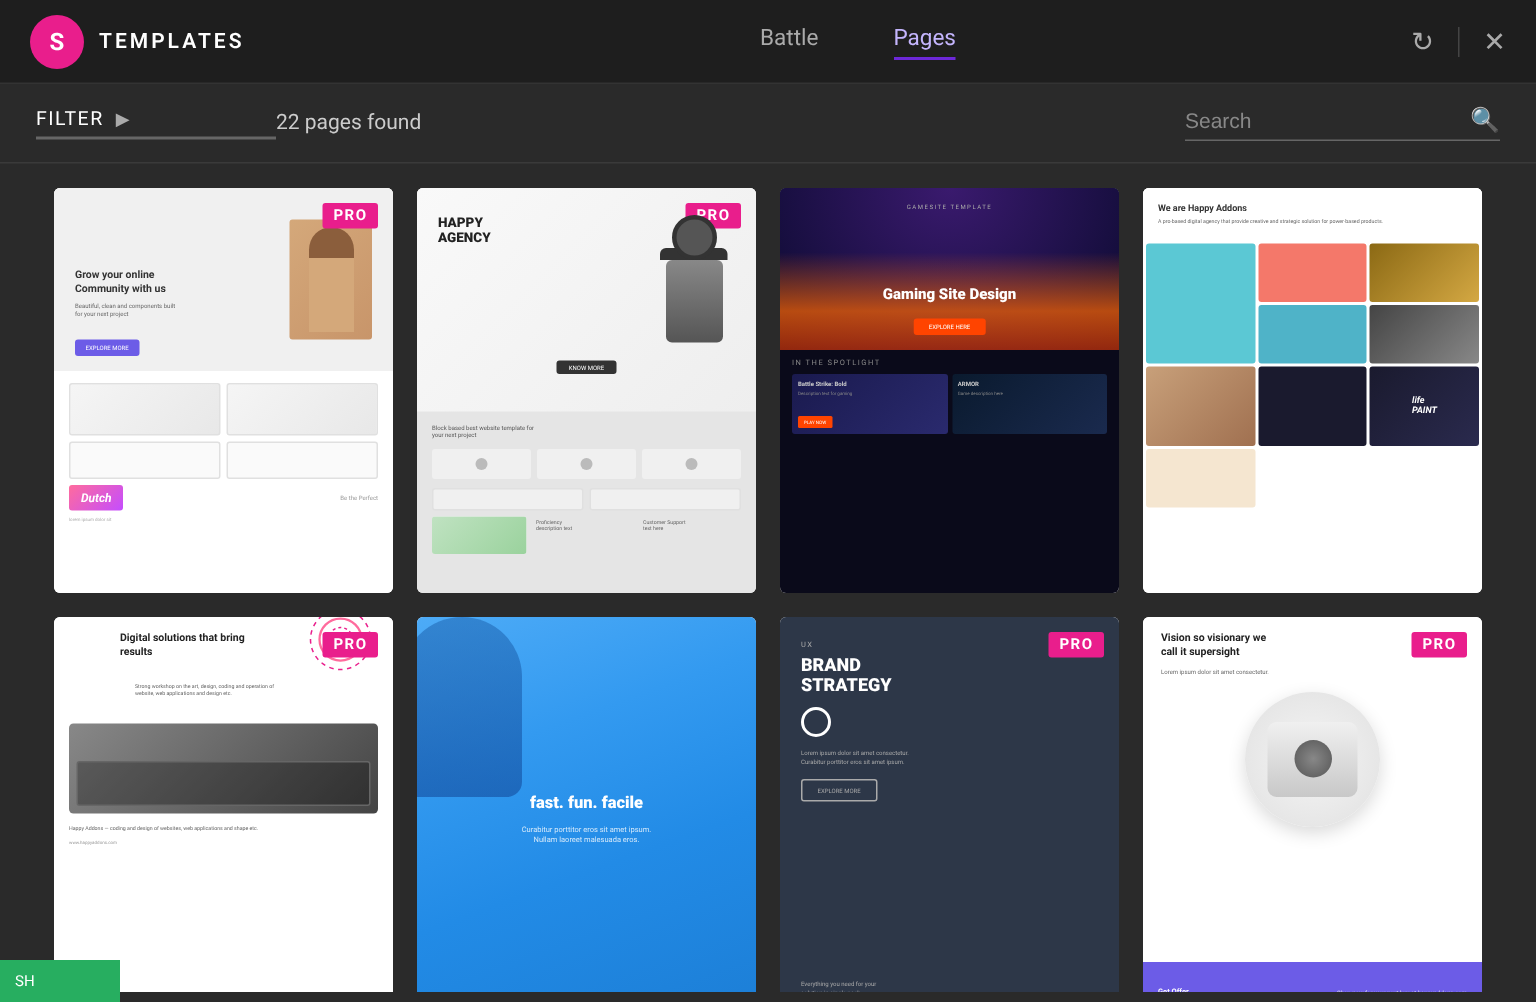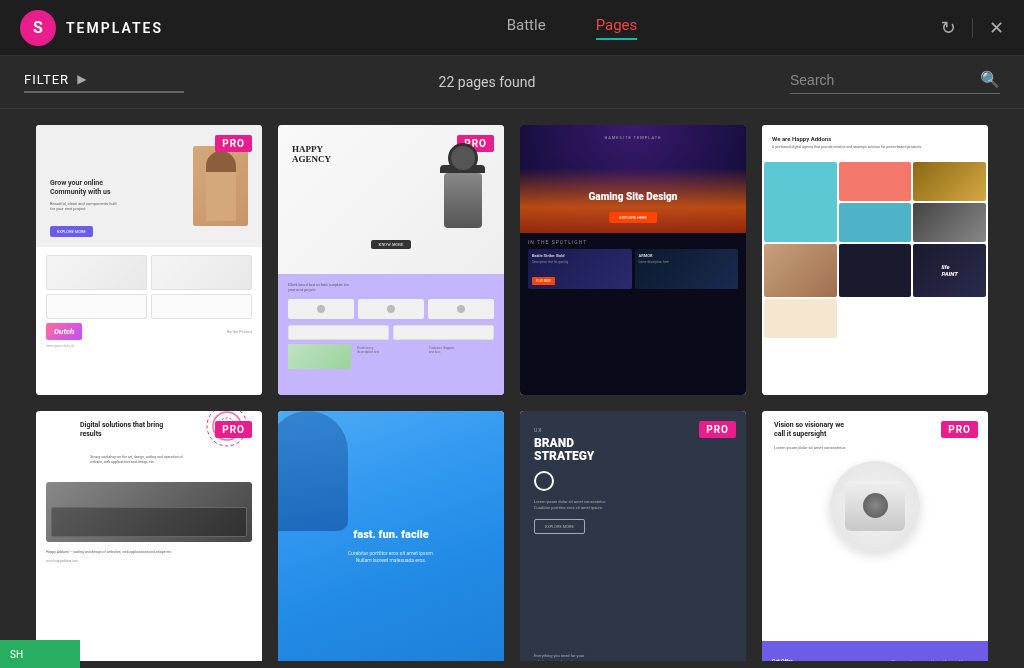--- a/index.html
+++ b/index.html
@@ -52,22 +52,22 @@
       gap: 50px;
     }
     .nav-tab {
       font-size: 15px;
       color: #aaa;
       cursor: pointer;
       padding-bottom: 4px;
       border-bottom: 2px solid transparent;
     }
     .nav-tab.active {
-      color: #ef4444;
-      border-bottom: 2px solid #14b8a6;
+      color: #c4b5fd;
+      border-bottom: 2px solid #6d28d9;
     }
     .header-actions {
       display: flex;
       align-items: center;
       gap: 16px;
       flex: 0 0 80px;
       justify-content: flex-end;
     }
     .header-icon-btn {
       background: none;
@@ -105,21 +105,20 @@
       font-size: 13px;
       letter-spacing: 1px;
       color: #fff;
     }
     .filter-arrow {
       font-size: 12px;
       color: #aaa;
     }
     .pages-found {
       flex: 1;
-      text-align: center;
       font-size: 14px;
       color: #ccc;
     }
     .search-area {
       display: flex;
       align-items: center;
       border-bottom: 1px solid #666;
       padding-bottom: 4px;
       width: 210px;
     }
@@ -257,22 +256,21 @@
       color: white;
       font-size: 8px;
       font-weight: 700;
       padding: 4px 8px;
       border-radius: 2px;
       font-style: italic;
     }
 
     
     .card-2 {
-      background: #c4b5fd;
-      font-family: Liberation Serif, serif;
+      background: #e5e5e5;
     }
     .card-2-top {
       height: 55%;
       background: linear-gradient(135deg, #f9f9f9 0%, #eeeeee 100%);
       display: flex;
       flex-direction: column;
       align-items: center;
       justify-content: center;
       position: relative;
     }

